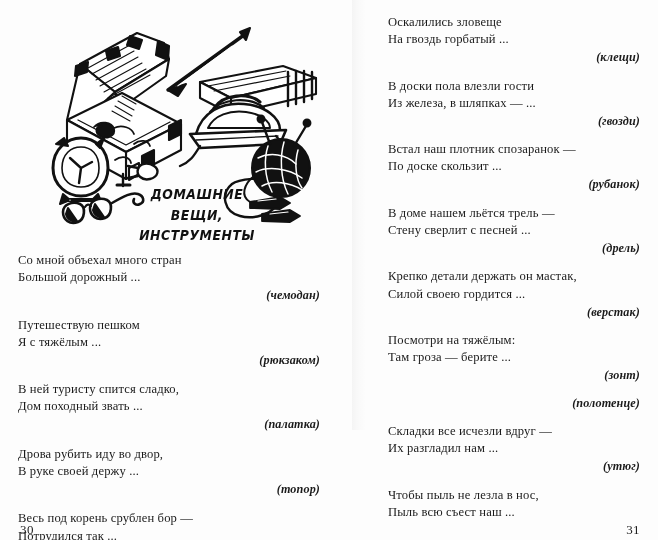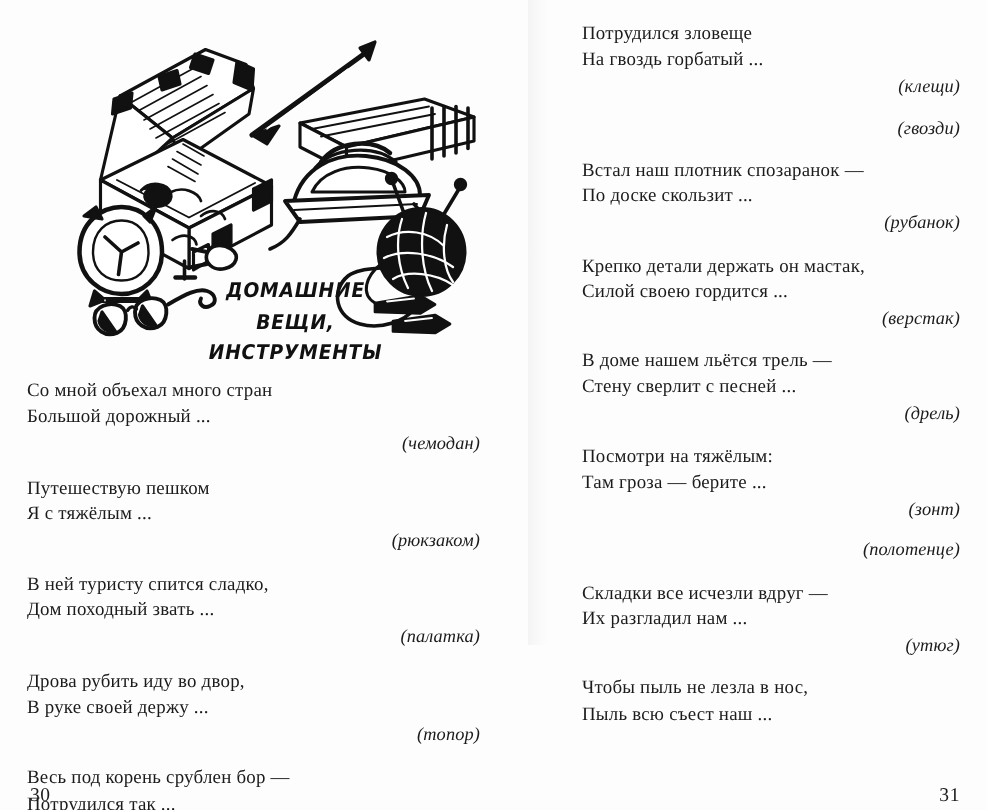--- a/index.html
+++ b/index.html
@@ -92,20 +92,21 @@
 
   .riddle-answer {
     display: block;
     text-align: right;
     font-style: italic;
     font-size: 12.2px;
     line-height: 1.3;
     margin-top: 2px;
     padding-right: 2px;
     letter-spacing: 0.1px;
+    font-weight: bold;
   }
   .page-left .riddle-answer  { padding-right: 14px; }
   .page-right .riddle-answer { padding-right: 4px; }
 
   
   .folio {
     position: absolute;
     bottom: 2px;
     font-size: 13px;
     letter-spacing: 0.4px;
@@ -318,43 +319,45 @@
       </li>
 
     </ul>
 
     <div class="folio folio-left">30</div>
   </div>
 
   <div class="page page-right">
     <ul class="riddle-list">
       <li class="riddle">
-        <p class="riddle-lines">Потрудился зловеще
+        <p class="riddle-lines">Оскалились зловеще
 На гвоздь горбатый ...</p>
         <span class="riddle-answer">(клещи)</span>
       </li>
       <li class="riddle">
+        <p class="riddle-lines">В доски пола влезли гости
+Из железа, в шляпках — ...</p>
         <span class="riddle-answer">(гвозди)</span>
       </li>
       <li class="riddle">
         <p class="riddle-lines">Встал наш плотник спозаранок —
 По доске скользит ...</p>
         <span class="riddle-answer">(рубанок)</span>
       </li>
       <li class="riddle">
+        <p class="riddle-lines">В доме нашем льётся трель —
+Стену сверлит с песней ...</p>
+        <span class="riddle-answer">(дрель)</span>
+      </li>
+      <li class="riddle">
         <p class="riddle-lines">Крепко детали держать он мастак,
 Силой своею гордится ...</p>
         <span class="riddle-answer">(верстак)</span>
       </li>
       <li class="riddle">
-        <p class="riddle-lines">В доме нашем льётся трель —
-Стену сверлит с песней ...</p>
-        <span class="riddle-answer">(дрель)</span>
-      </li>
-      <li class="riddle">
         <p class="riddle-lines">Посмотри на тяжёлым:
 Там гроза — берите ...</p>
         <span class="riddle-answer">(зонт)</span>
       </li>
       <li class="riddle">
         <span class="riddle-answer">(полотенце)</span>
       </li>
       <li class="riddle">
         <p class="riddle-lines">Складки все исчезли вдруг —
 Их разгладил нам ...</p>

